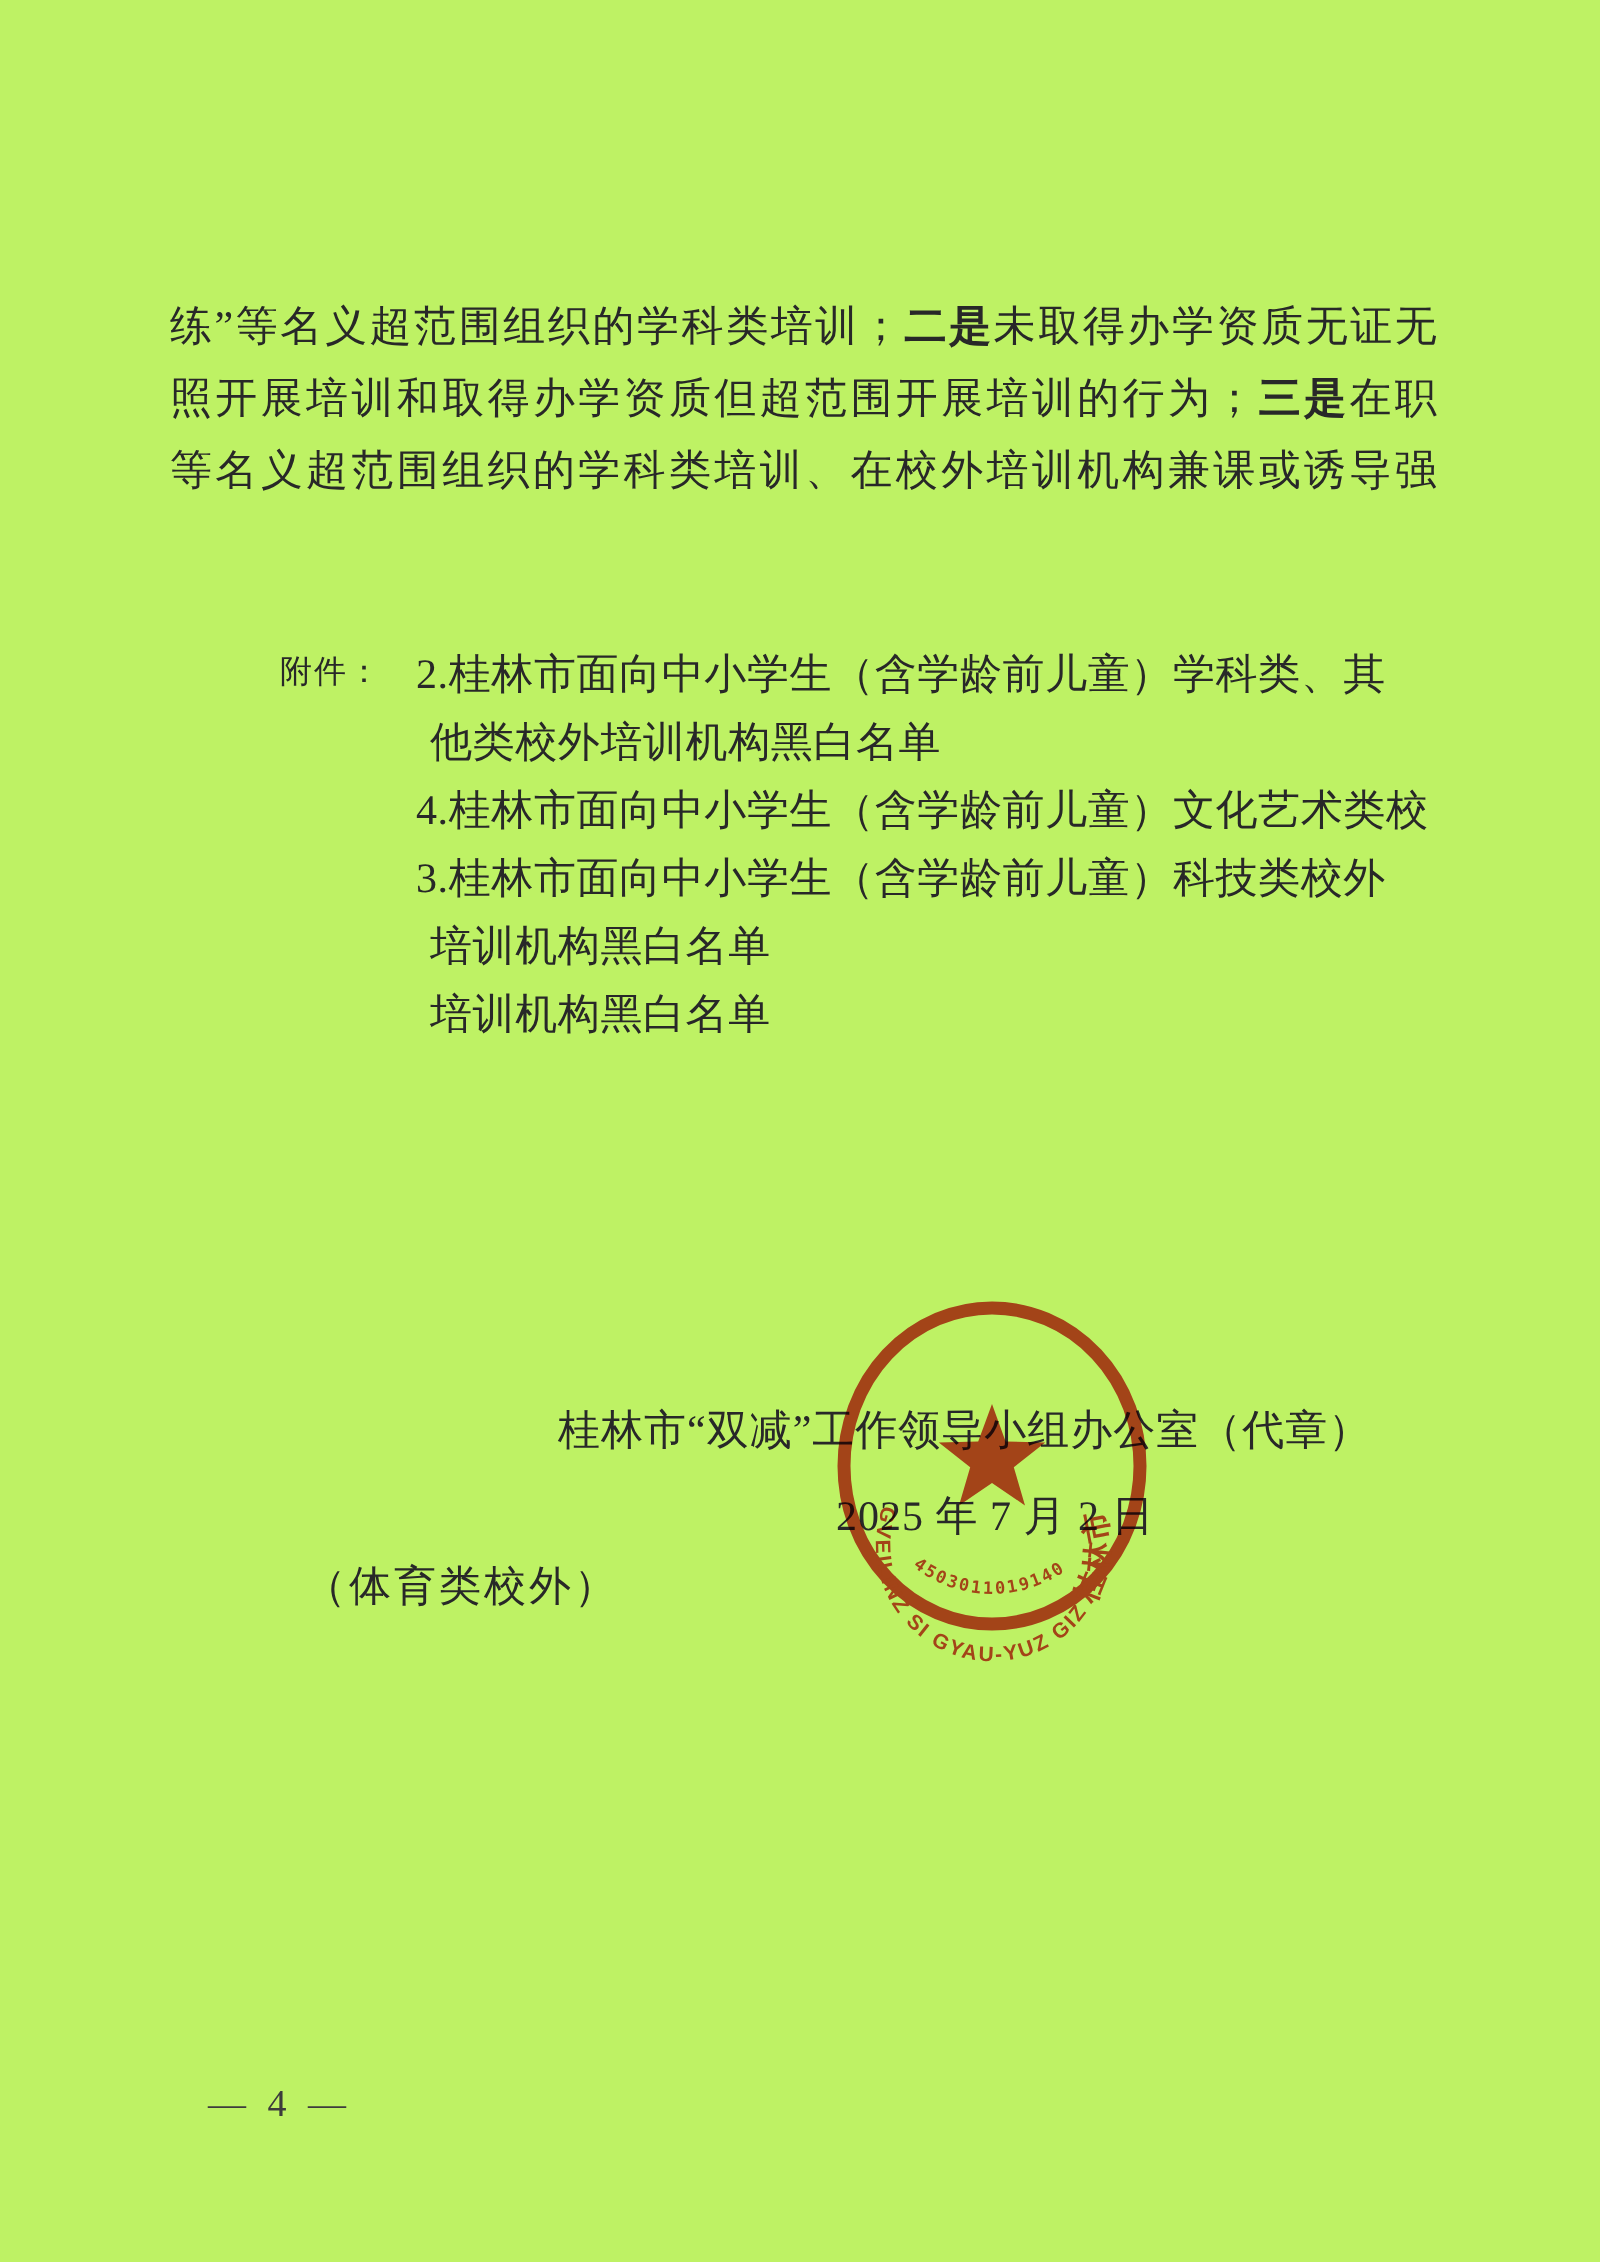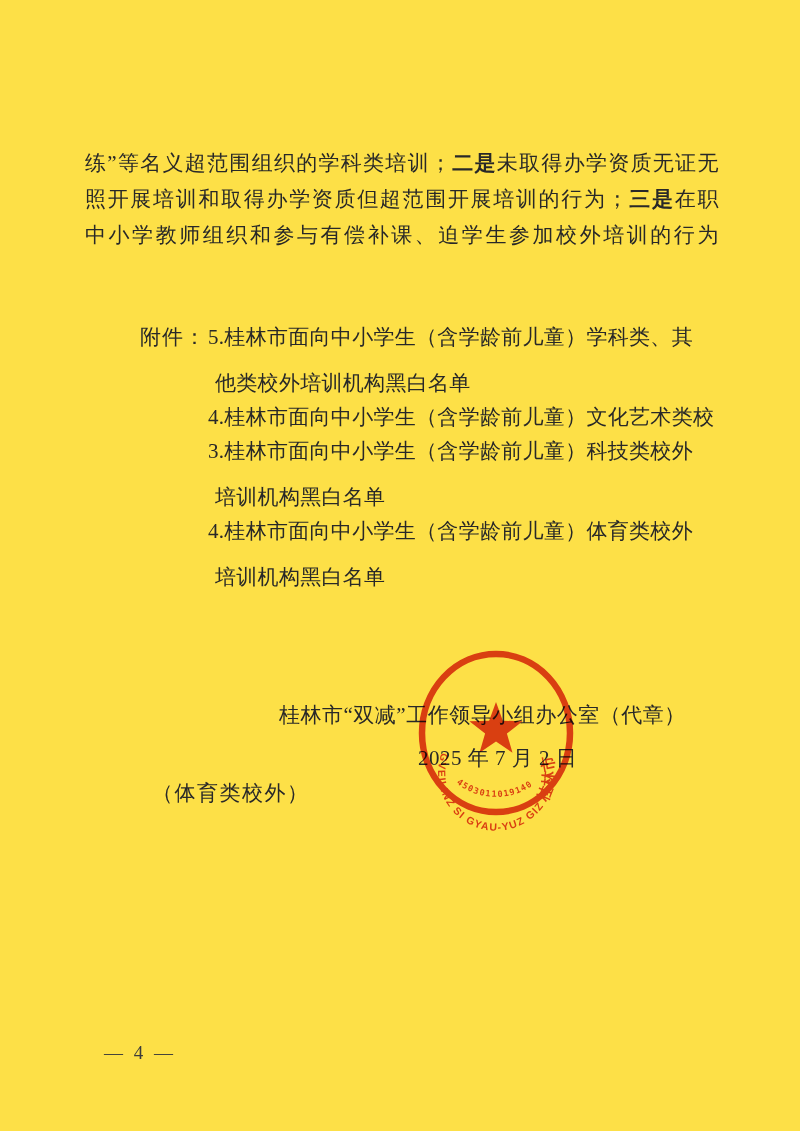--- a/index.html
+++ b/index.html
@@ -7,46 +7,46 @@
     width: 800px; height: 1131px;
     background: #ffffff;
     font-family: "Liberation Serif", "DejaVu Serif", serif;
     color: #282828;
     position: relative;
     overflow: hidden;
   }
   .page {
     position: absolute; left: 0; top: 0;
     width: 800px; height: 1131px;
-    background: #fde047;
+    background: #bef264;
   }
   
   .body-text {
     position: absolute; left: 85px; top: 145px; width: 634px;
     font-size: 21px; line-height: 36px; letter-spacing: 0.6px;
   }
   .body-text .line { white-space: nowrap; }
   .body-text .line.fill {
     white-space: normal;
     text-align: justify;
     text-align-last: justify;
     text-justify: inter-character;
   }
   .bold { font-weight: bold; }
   
   .att-label {
     position: absolute; left: 140px; top: 320px;
-    font-size: 21px; line-height: 34px; letter-spacing: 1px;
+    font-size: 16px; line-height: 34px; letter-spacing: 1px;
   }
   .att-items {
     position: absolute; left: 208px; top: 320px; width: 525px;
     font-size: 21px; line-height: 34px; letter-spacing: 0.3px;
   }
   .att-line { white-space: nowrap; }
-  .att-line.cont { padding-left: 7px; margin-top: 12px; }
+  .att-line.cont { padding-left: 7px; }
   
   .sig-issuer {
     position: absolute; left: 279px; top: 701px;
     font-size: 21px; letter-spacing: 0.5px; white-space: nowrap;
   }
   .sig-date {
     position: absolute; left: 418px; top: 744px;
     font-size: 21px; letter-spacing: 0.5px; white-space: nowrap;
   }
   .public-note {
@@ -77,31 +77,30 @@
   }
 </style>
 </head>
 <body>
 
 <div class="page">
 
   <div class="body-text" id="body-paragraph">
       <div class="line fill"><span>练”等名义超范围组织的学科类培训；</span><span class="bold">二是</span><span>未取得办学资质无证无</span></div>
       <div class="line fill"><span>照开展培训和取得办学资质但超范围开展培训的行为；</span><span class="bold">三是</span><span>在职</span></div>
-      <div class="line fill"><span>中小学教师组织和参与有偿补课、迫学生参加校外培训的行为</span></div>
+      <div class="line fill"><span>等名义超范围组织的学科类培训、在校外培训机构兼课或诱导强</span></div>
     </div>
 
   <div class="att-label">附件：</div>
   <div class="att-items" id="att-items">
-      <div class="att-line">5.桂林市面向中小学生（含学龄前儿童）学科类、其</div>
+      <div class="att-line">2.桂林市面向中小学生（含学龄前儿童）学科类、其</div>
       <div class="att-line cont">他类校外培训机构黑白名单</div>
       <div class="att-line">4.桂林市面向中小学生（含学龄前儿童）文化艺术类校</div>
       <div class="att-line">3.桂林市面向中小学生（含学龄前儿童）科技类校外</div>
       <div class="att-line cont">培训机构黑白名单</div>
-      <div class="att-line">4.桂林市面向中小学生（含学龄前儿童）体育类校外</div>
       <div class="att-line cont">培训机构黑白名单</div>
     </div>
 
   <div class="sig-issuer">桂林市“双减”工作领导小组办公室（代章）</div>
   <div class="sig-date">2025 年 7 月 2 日</div>
   <div class="public-note">（体育类校外）</div>
 
   <svg class="seal" width="190" height="200" viewBox="0 0 190 200" aria-hidden="true">
     <defs>
       <path id="sealTopArc" d="M 40.5,119.8 A 58,58 0 1 0 149.5,119.8" fill="none"></path>

